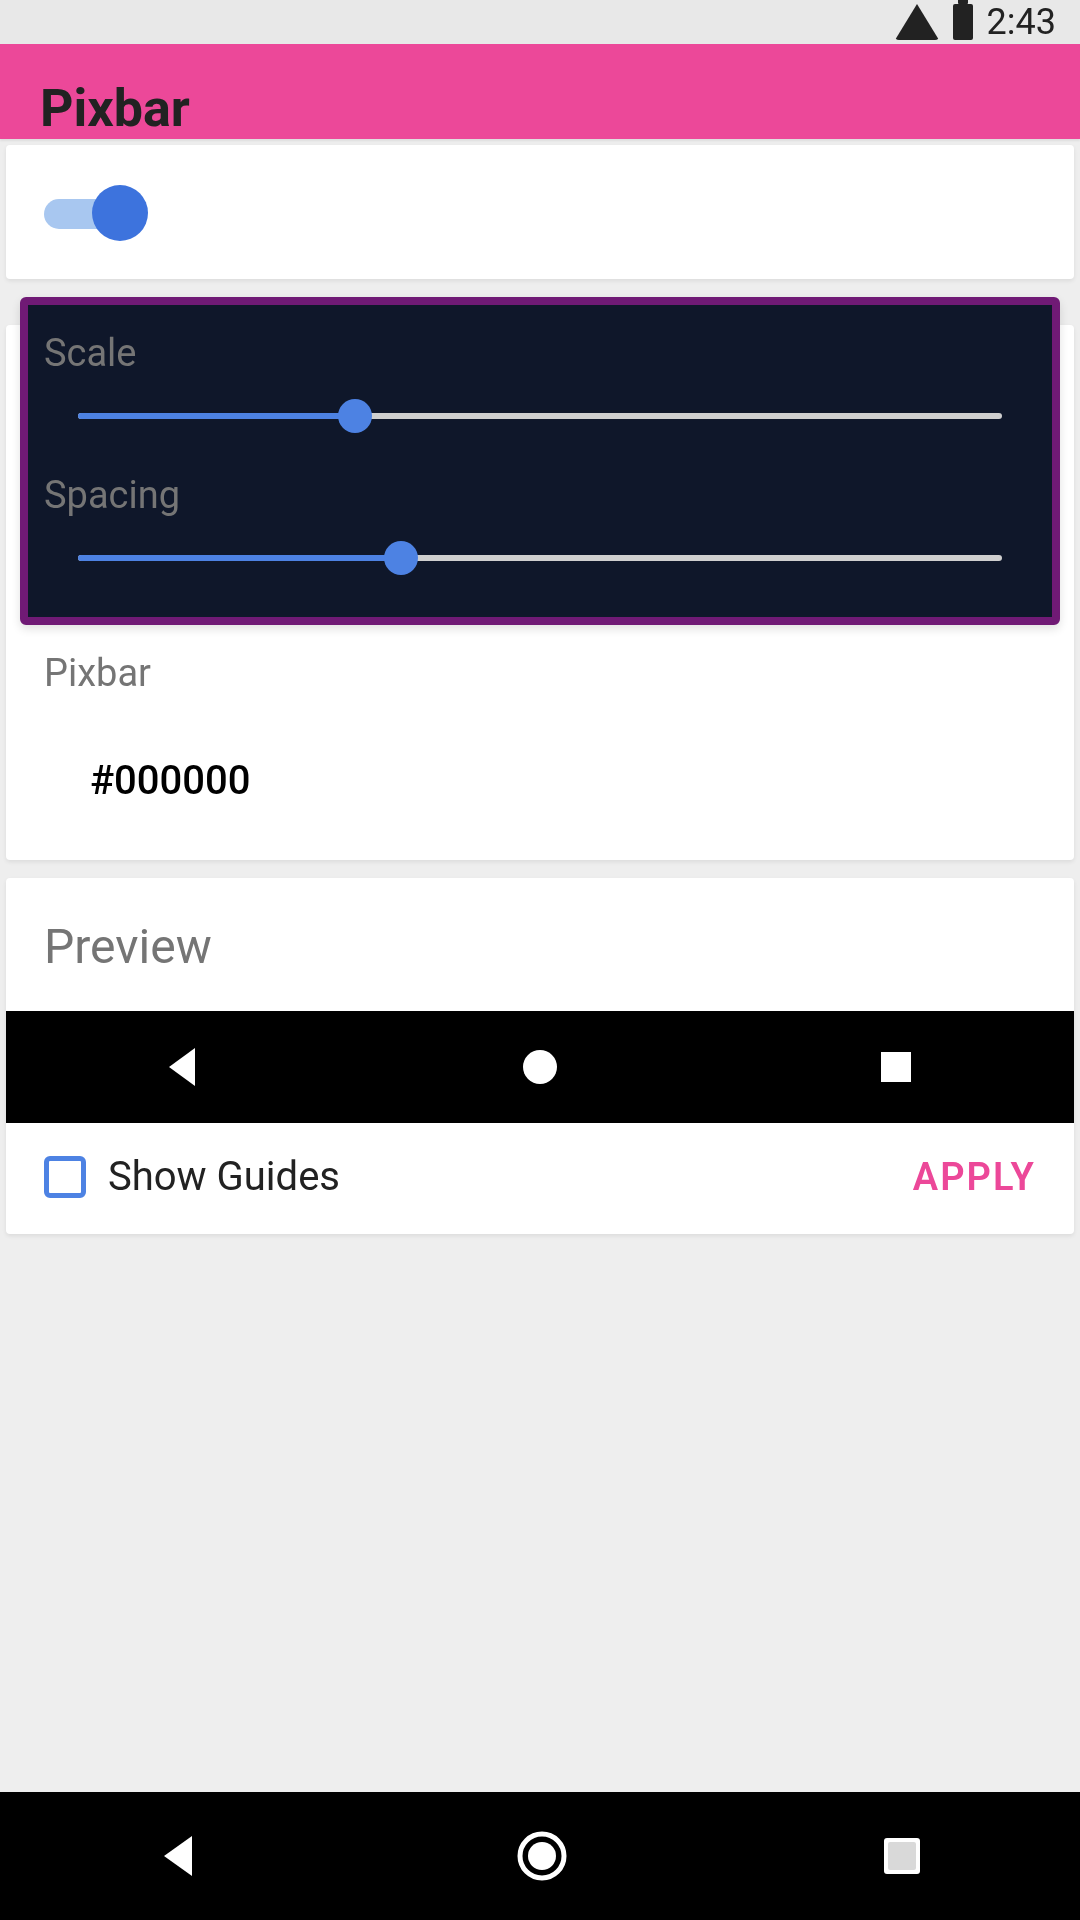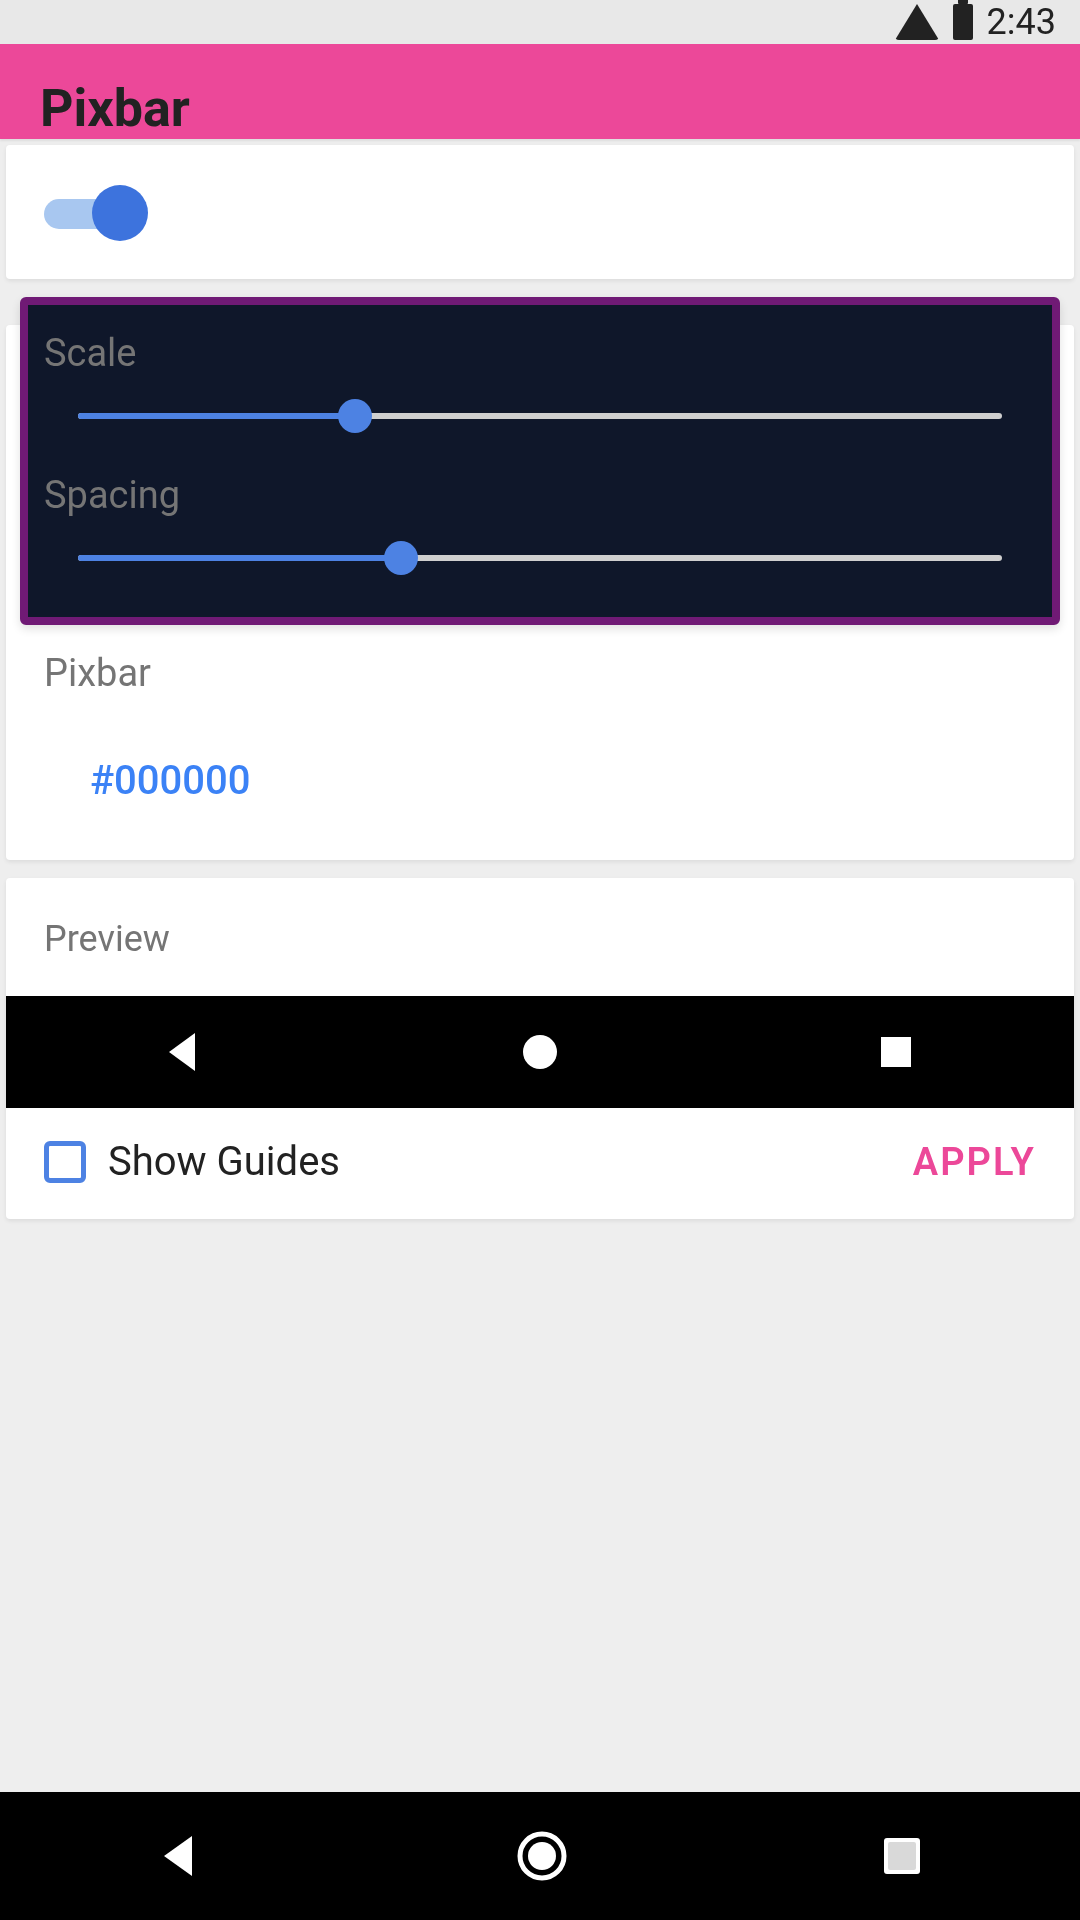--- a/index.html
+++ b/index.html
@@ -146,27 +146,27 @@
   
   .settings-card {
     padding-top: 318px; 
     padding-bottom: 32px;
     margin-top: -300px;
   }
   .color-block { padding: 8px 38px 0 38px; }
   .color-value {
     font-size: 40px;
     font-weight: 500;
-    color: #3b82f6;
+    color: #000000;
     padding: 34px 0 24px 46px;
   }
 
   
   .preview-header {
-    font-size: 36px;
+    font-size: 48px;
     color: #757575;
     padding: 40px 38px 36px 38px;
   }
   .preview-navbar {
     height: 112px;
     background: #000;
     display: flex;
     align-items: center;
     justify-content: space-around;
   }

